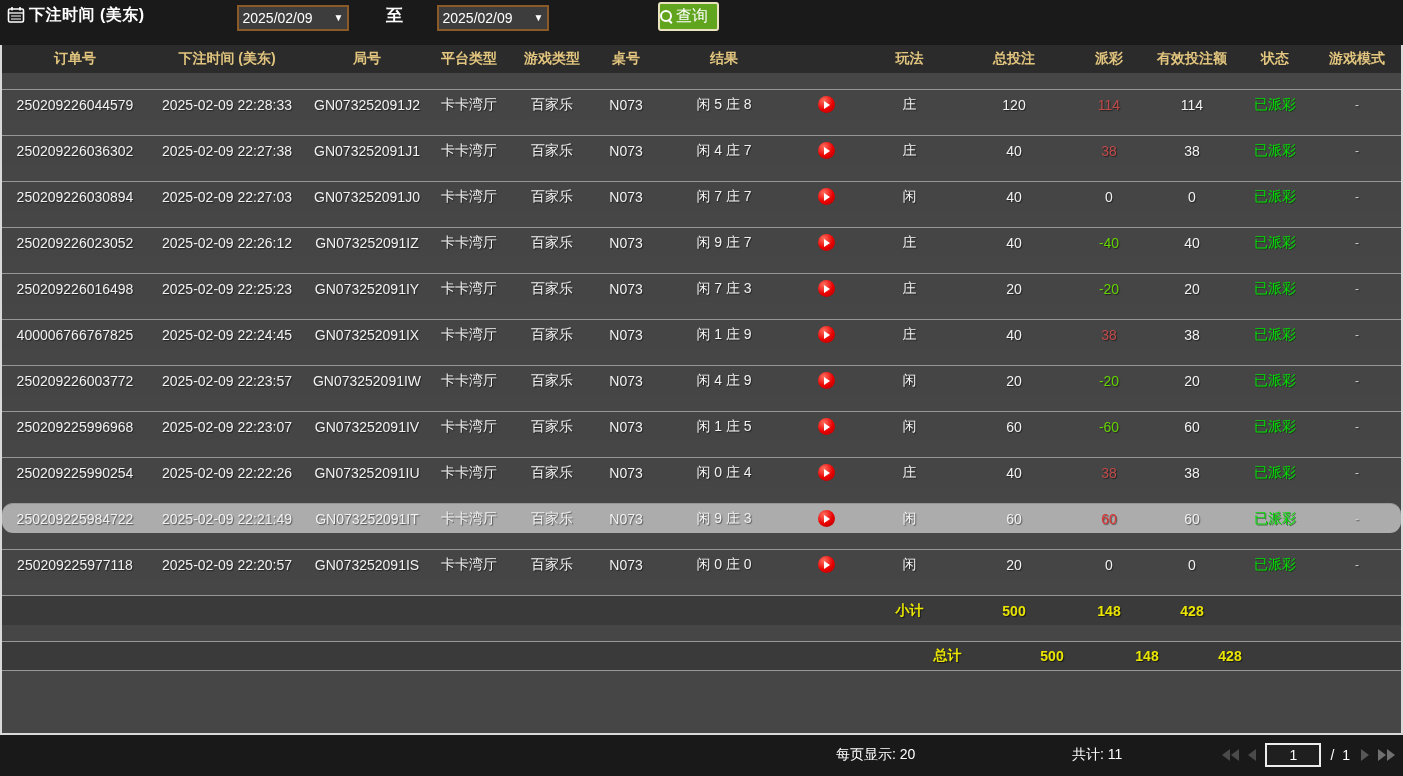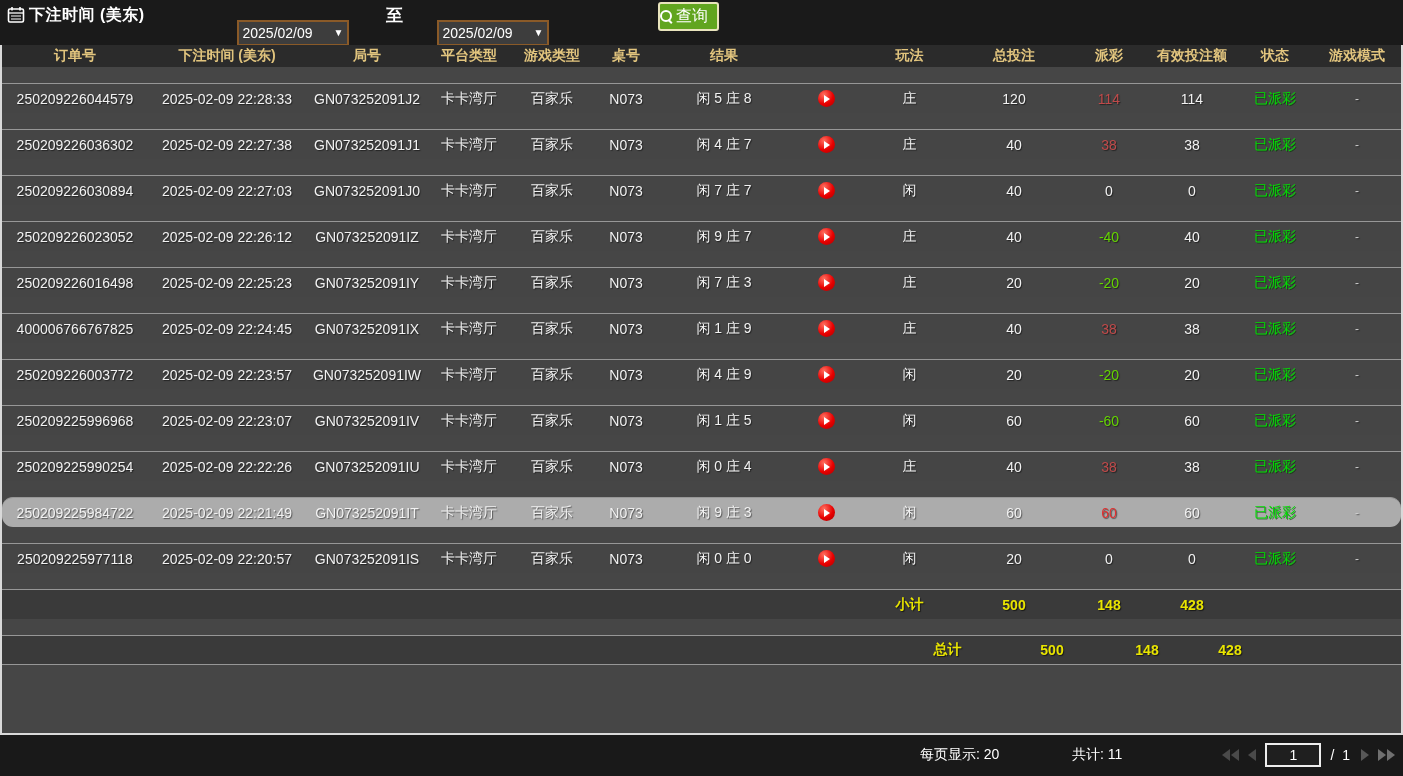--- a/index.html
+++ b/index.html
@@ -3,61 +3,61 @@
 <meta charset="utf-8">
 <style>
   html,body{margin:0;padding:0;background:#1a1a1a;width:1403px;height:776px;overflow:hidden;
     font-family:"Liberation Sans","DejaVu Sans",sans-serif;}
   .app{position:relative;width:1403px;height:776px;background:#1a1a1a;}
 
   
   .topbar{position:absolute;top:0;left:0;right:0;height:45px;background:#1a1a1a;}
   .cal-icon{position:absolute;left:7px;top:6px;width:18px;height:18px;}
   .filter-label{position:absolute;left:29px;top:5px;color:#fff;font-size:16px;font-weight:bold;letter-spacing:.5px;}
-  .date-select{position:absolute;top:20px;width:112px;height:26px;background:#3d3d3d;
+  .date-select{position:absolute;top:5px;width:112px;height:26px;background:#3d3d3d;
     border:2px solid #8a5a28;box-sizing:border-box;color:#fff;font-size:14px;
     display:flex;align-items:center;justify-content:center;gap:21px;cursor:pointer;}
   .date-select .dd{font-size:10px;line-height:1;}
   #date-from{left:237px;} #date-to{left:437px;}
   .to-label{position:absolute;left:386px;top:4px;color:#fff;font-size:17px;font-weight:bold;}
   .query-btn{position:absolute;left:658px;top:2px;height:29px;padding:0 9px 0 0;background:#61a51f;
     border:2px solid #e9e4bd;border-radius:3px;box-sizing:border-box;color:#fff;font-size:16px;
     display:flex;align-items:center;gap:3px;cursor:pointer;}
   .mag{position:relative;width:13px;height:13px;display:inline-block;}
   .mag::before{content:"";position:absolute;left:0;top:0;width:8px;height:8px;border:2px solid #fff;border-radius:50%;}
   .mag::after{content:"";position:absolute;left:9px;top:9px;width:5px;height:2px;background:#fff;transform:rotate(45deg);transform-origin:0 0;}
 
   
   .table-wrap{position:absolute;top:45px;left:0;right:0;bottom:41px;background:#464646;
     border-left:2px solid #d9d9d9;border-right:2px solid #d9d9d9;border-bottom:2px solid #d9d9d9;
     box-sizing:border-box;overflow:hidden;
     --cols:146px 158px 122px 82px 84px 64px 132px 72px 95px 114px 76px 90px 76px 1fr;}
   .thead,.trow{display:grid;grid-template-columns:var(--cols);align-items:center;}
-  .thead{height:22px;background:#2b2b2b;}
+  .thead{height:28px;background:#2b2b2b;}
   .th{color:#e2c57e;font-size:14px;font-weight:bold;text-align:center;white-space:nowrap;}
   .trow{height:30px;background:#454545;border-top:1px solid #979797;box-sizing:border-box;cursor:pointer;margin-top:16px;}
   .trow.selected{background:#acacac;border-radius:11px;}
   .td{color:#f2f2f2;font-size:14px;text-align:center;white-space:nowrap;overflow:hidden;
     text-shadow:1px 1px 1px rgba(0,0,0,.5);}
   .payout.pos{color:#c04a4a;} .payout.neg{color:#64d400;} .payout.zero{color:#f2f2f2;}
   .trow.selected .payout.pos{color:#e03030;}
   .status{color:#00df00;text-shadow:1px 1px 0 rgba(0,60,0,.6);}
   .mode{color:#cfcfcf;font-size:12px;}
   .play-btn{display:inline-block;width:17px;height:17px;border-radius:50%;position:relative;vertical-align:middle;
     background:radial-gradient(circle at 35% 28%,#ff7060,#e80000 55%,#a80000);cursor:pointer;}
   .play-btn::after{content:"";position:absolute;left:6px;top:4.5px;width:0;height:0;
     border-left:6px solid #fff;border-top:4px solid transparent;border-bottom:4px solid transparent;}
   .total-row{background:#3a3a3a;cursor:default;}
   .total-row:last-of-type{border-bottom:1px solid #979797;padding-left:38px;}
   .tcell{color:#e9e500;font-size:14px;font-weight:bold;text-align:center;text-shadow:1px 1px 1px rgba(0,0,0,.6);}
 
   
   .footer{position:absolute;bottom:0;left:0;right:0;height:41px;background:#191919;color:#fff;font-size:14px;}
   .footer .txt{position:absolute;top:0;line-height:39px;white-space:nowrap;}
-  #page-size{left:920px;} #total-count{left:1072px;}
+  #page-size{left:836px;} #total-count{left:1072px;}
   .pager{position:absolute;right:8px;top:0;height:39px;display:flex;align-items:center;gap:9px;}
   .tri{width:0;height:0;display:inline-block;}
   .tri-l{border-top:6px solid transparent;border-bottom:6px solid transparent;border-right:8px solid #4a4a4a;}
   .tri-r{border-top:6px solid transparent;border-bottom:6px solid transparent;border-left:8px solid #575757;}
   .dbl{display:inline-flex;gap:1px;cursor:pointer;} .sgl{display:inline-flex;cursor:pointer;}
   .dbl.last .tri-r{border-left-color:#707070;}
   .page-box{width:52px;height:20px;background:#1f1f1f;border:2px solid #ededed;color:#fff;
     font-size:14px;text-align:center;font-family:inherit;padding:0;}
   .page-suffix{color:#fff;letter-spacing:2px;}
 </style>

